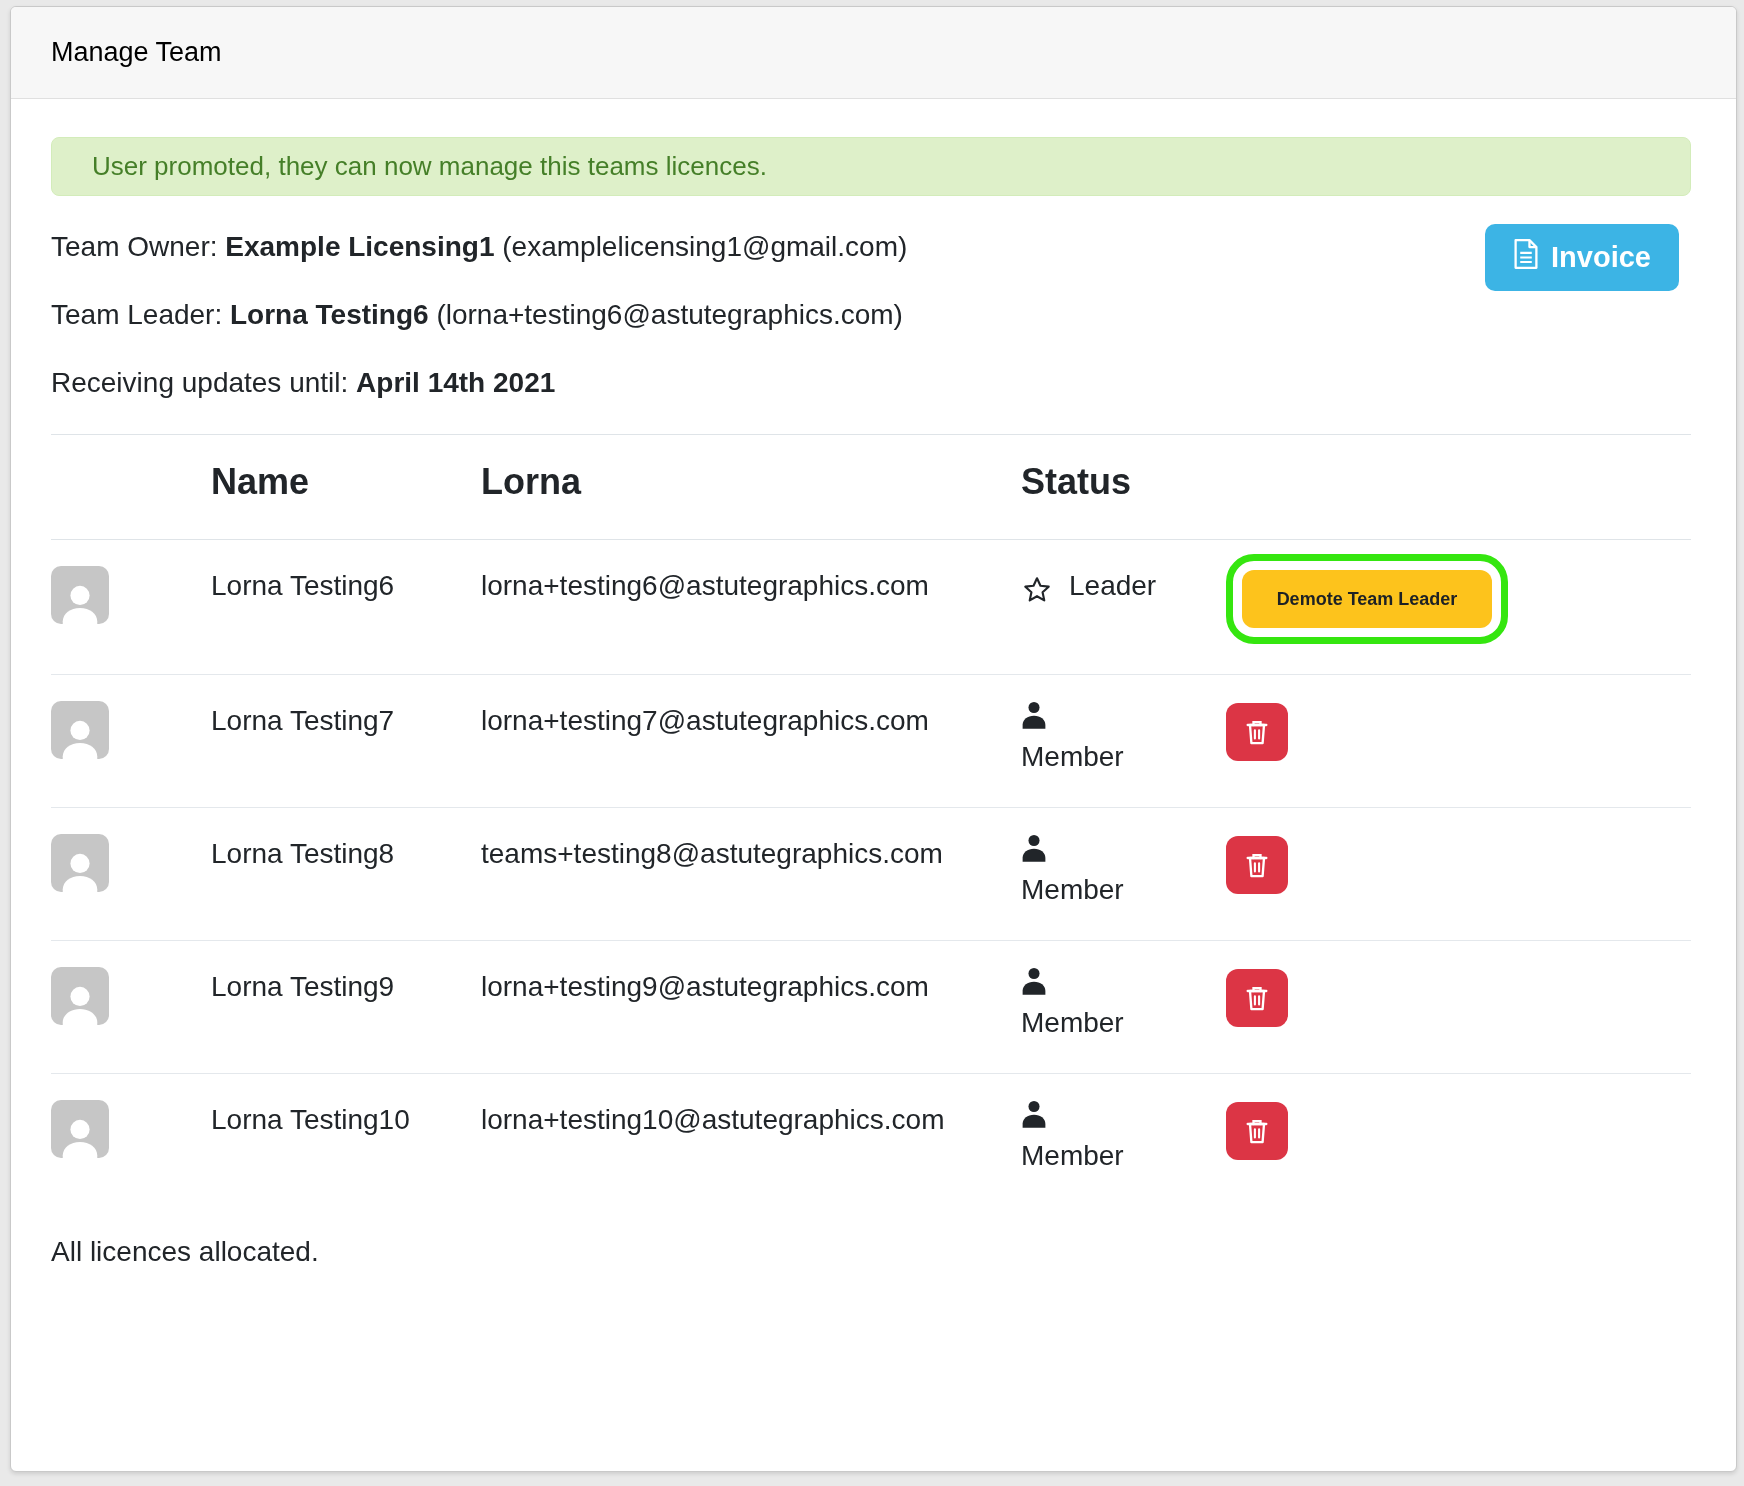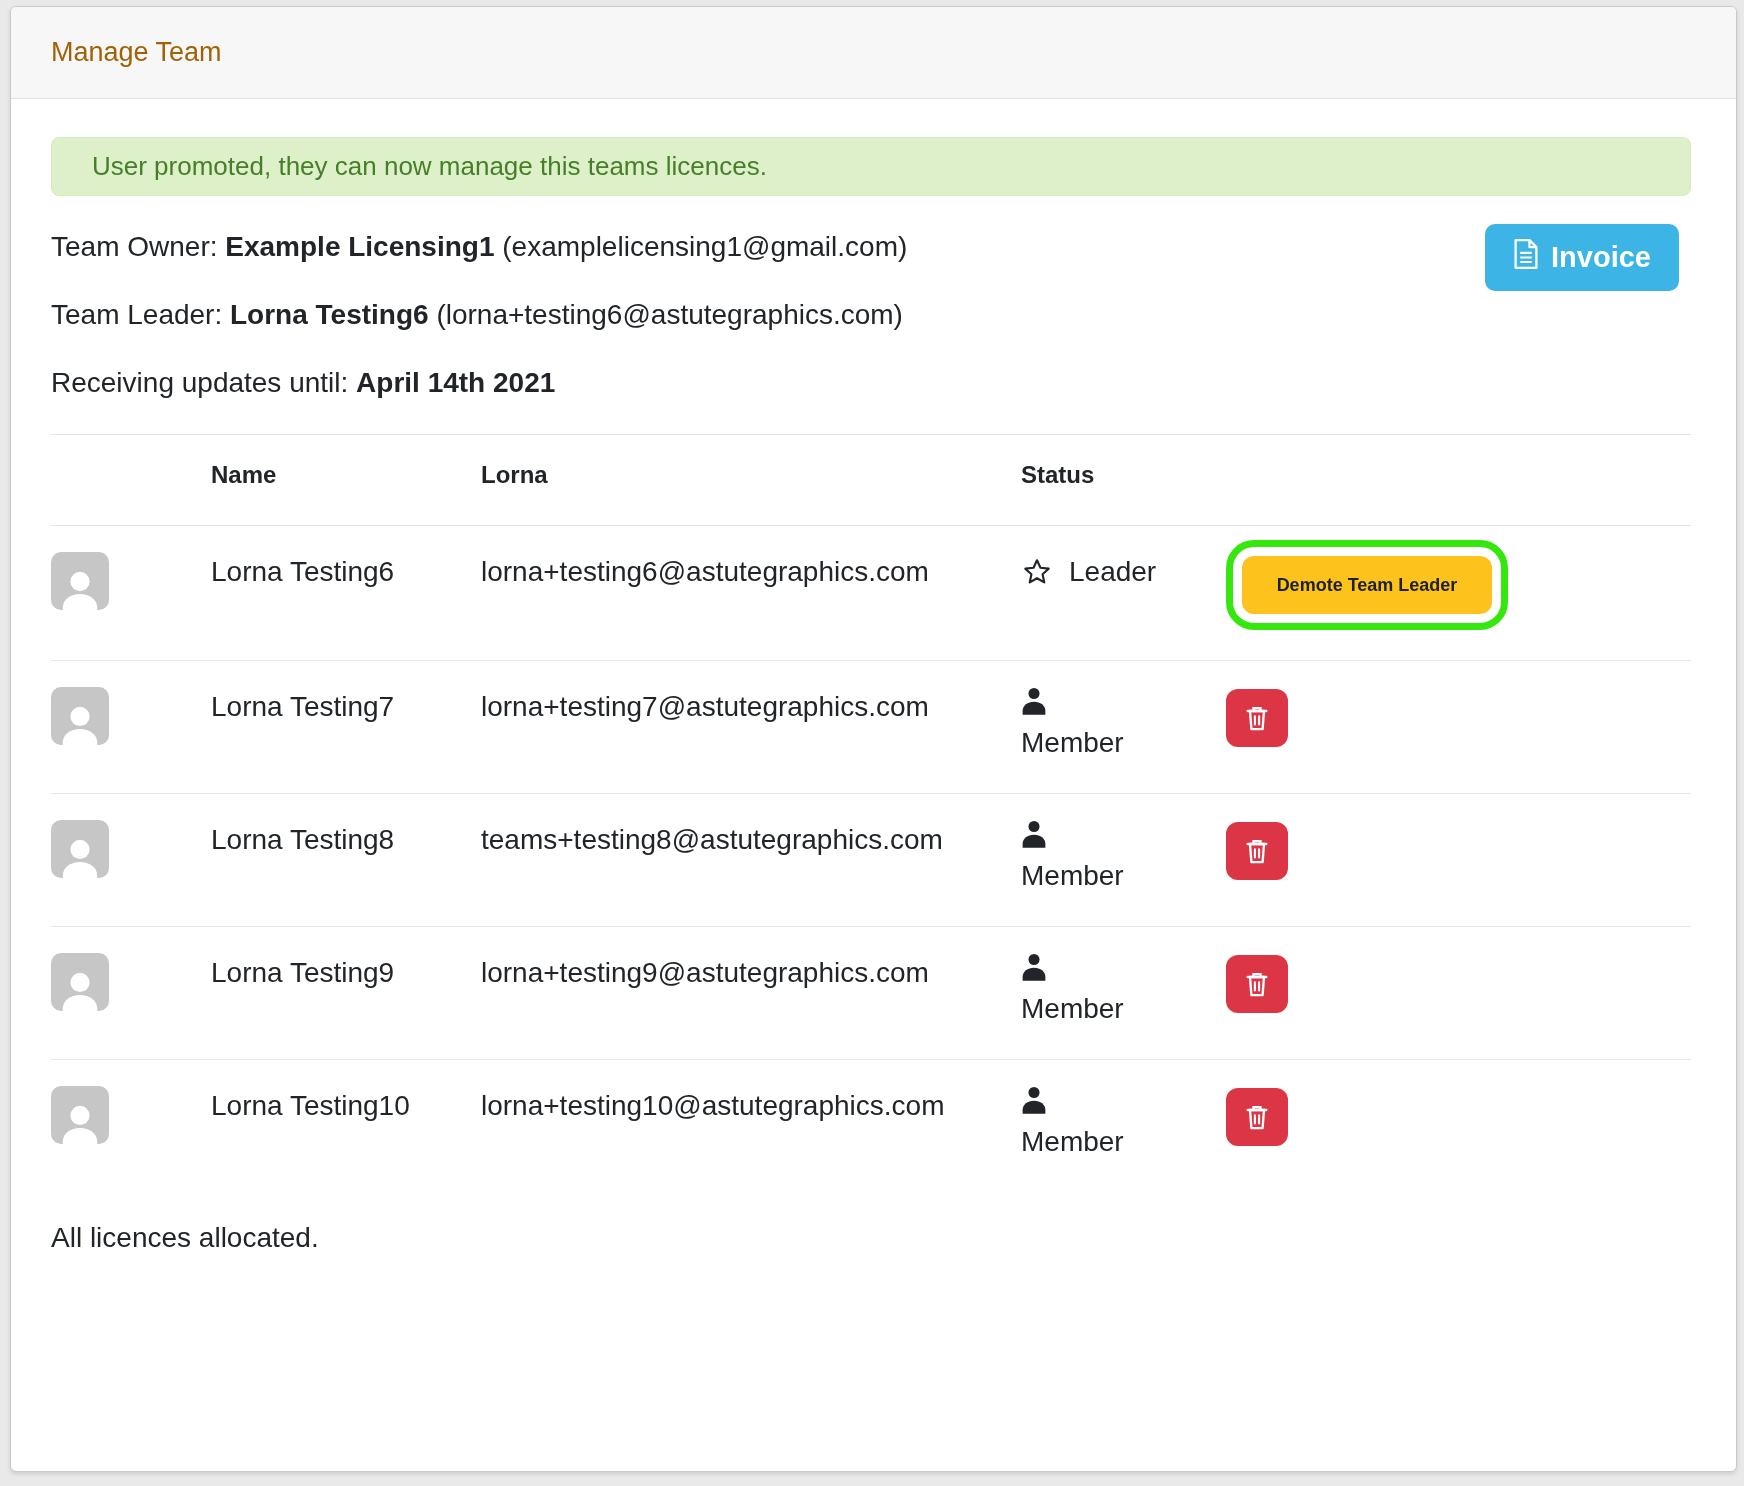--- a/index.html
+++ b/index.html
@@ -17,21 +17,21 @@
     border: 1px solid #c9c9c9;
     border-radius: 6px;
     box-shadow: 0 2px 4px rgba(0,0,0,.12);
     overflow: hidden;
   }
   .card-header {
     background: #f7f7f7;
     border-bottom: 1px solid #e0e0e0;
     padding: 30px 40px;
     font-size: 27px;
-    color: #a16207;
+    color: #000000;
   }
   .card-body { padding: 38px 45px 40px 40px; }
 
   .alert-success {
     background: #def0c9;
     border: 1px solid #d3ecba;
     border-radius: 8px;
     padding: 13px 40px;
     font-size: 26px;
     color: #457f28;
@@ -63,38 +63,38 @@
     margin-top: 14px;
   }
   table.members col.c-avatar { width: 160px; }
   table.members col.c-name   { width: 270px; }
   table.members col.c-email  { width: 540px; }
   table.members col.c-status { width: 205px; }
 
   table.members thead tr { border-top: 1px solid #dfe4e8; border-bottom: 1px solid #dfe4e8; }
   table.members th {
     text-align: left;
-    font-size: 24px;
+    font-size: 36px;
     padding: 26px 0 36px 0;
   }
   table.members tbody tr { border-top: 1px solid #e4e8ec; }
   table.members tbody tr:first-child { border-top: none; }
   table.members td { vertical-align: top; padding: 26px 0 30px 0; font-size: 28px; line-height: 40px; }
   td.avatar-cell { padding-left: 42px; padding-top: 22px; }
 
   .avatar {
     width: 58px; height: 58px;
     background: #c6c6c6;
     border-radius: 10px;
     overflow: hidden;
     display: flex; align-items: flex-end; justify-content: center;
   }
   .avatar svg { display: block; width: 46px; height: 50px; margin-bottom: -6px; }
 
-  .status-leader { display: flex; align-items: center; gap: 16px; }
+  .status-leader { display: flex; align-items: flex-end; gap: 16px; }
   .status-member .member-icon { display: block; width: 26px; height: 30px; margin-bottom: 6px; }
   .star-icon svg { display: block; width: 32px; height: 32px; }
 
   .ring {
     display: inline-block;
     border: 7px solid #35e60f;
     border-radius: 28px;
     padding: 9px;
     background: #ffffff;
     margin-top: -12px;

